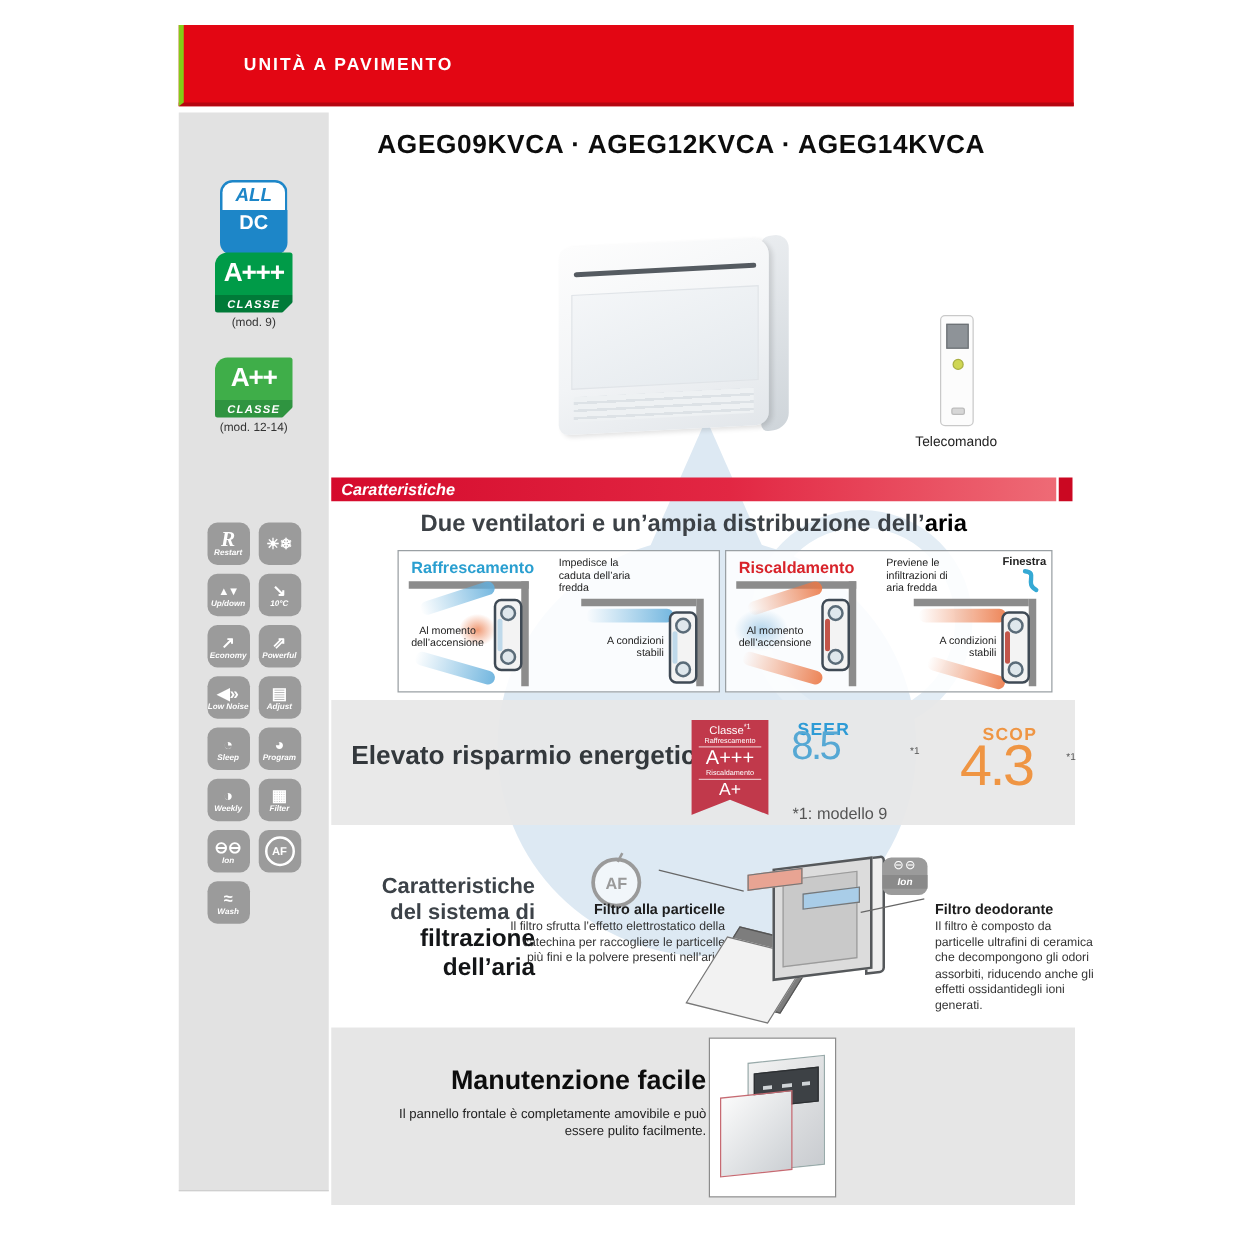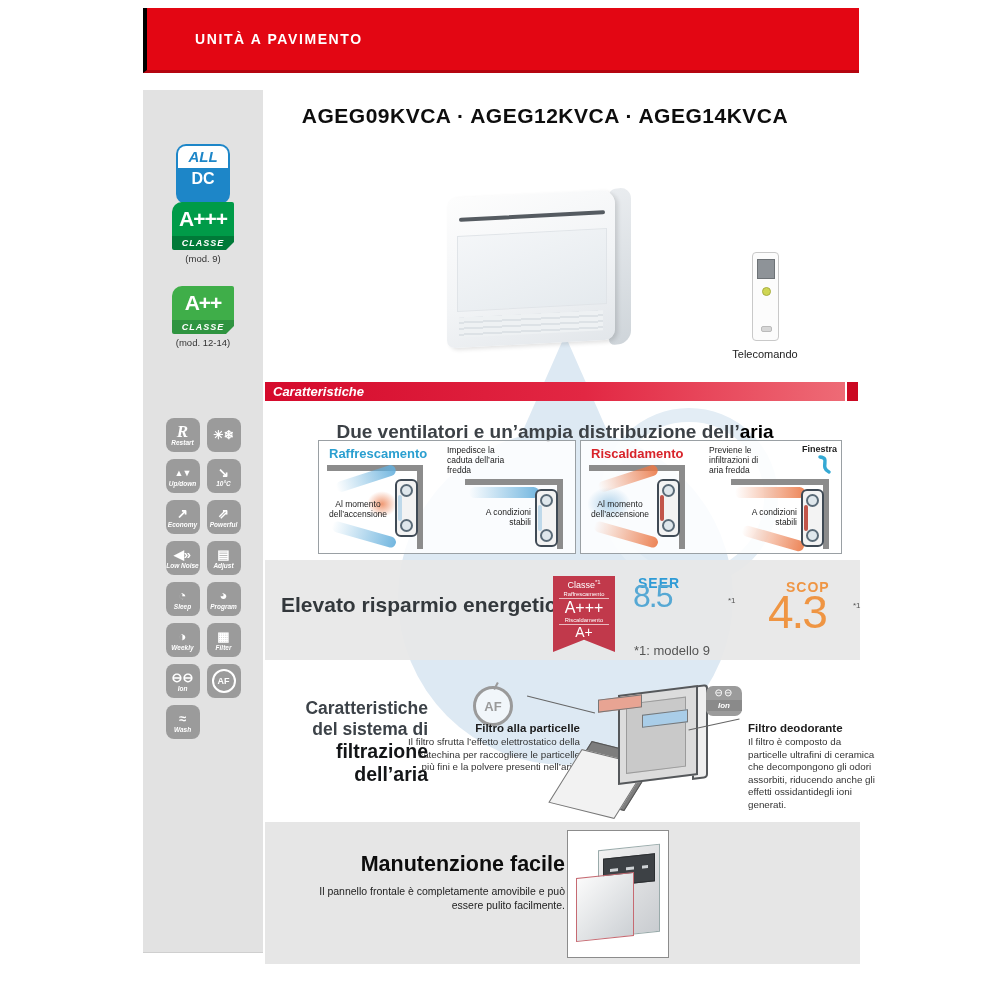--- a/index.html
+++ b/index.html
@@ -9,22 +9,22 @@
 
   
   .wm{position:absolute;z-index:0;pointer-events:none;}
   .wm-tri{left:477px;top:335px;width:0;height:0;border-left:88px solid transparent;
           border-right:88px solid transparent;border-bottom:200px solid #dde9f3;}
   .wm-circle{left:398px;top:430px;width:335px;height:335px;border-radius:50%;background:#dde9f3;}
   .wm-ring{left:600px;top:408px;width:150px;height:150px;border-radius:50%;
            border:14px solid #e3edf5;background:transparent;}
 
   
-  .banner{left:143px;top:8px;width:712px;height:62px;background:#e30613;
-          border-left:4px solid #000000;border-bottom:3px solid #b50510;
+  .banner{left:143px;top:20px;width:712px;height:62px;background:#e30613;
+          border-left:4px solid #84cc16;border-bottom:3px solid #b50510;
           display:flex;align-items:center;z-index:2;}
   .banner-title{color:#fff;font-weight:bold;font-size:14px;letter-spacing:1.6px;padding-left:48px;}
 
   .page-title{left:265px;top:104px;width:560px;text-align:center;font-size:21px;
               font-weight:bold;color:#0d0d0d;letter-spacing:.5px;z-index:2;}
 
   
   .sidebar{left:143px;top:90px;width:120px;height:862px;background:#e2e2e2;z-index:2;
            border-bottom:1px solid #cfcfcf;}
   .alldc{position:absolute;left:33px;top:54px;width:54px;height:46px;}
@@ -79,21 +79,21 @@
   .remote-btn2{position:absolute;left:8px;bottom:8px;width:9px;height:4px;border-radius:2px;background:#d7d7d7;border:1px solid #bbb;}
   .remote-label{left:722px;top:348px;width:86px;text-align:center;font-size:11px;color:#222;z-index:2;}
 
   
   .feat-bar{left:265px;top:382px;width:580px;height:19px;z-index:2;
             background:linear-gradient(90deg,#d50a2c 0%,#e22743 55%,#ee6b76 100%);}
   .feat-bar-title{color:#fff;font-weight:bold;font-style:italic;font-size:13px;line-height:19px;padding-left:8px;}
   .feat-bar-end{left:847px;top:382px;width:11px;height:19px;background:#cb0822;z-index:2;}
 
   .vent-heading{left:265px;top:409px;width:580px;text-align:center;font-size:19px;
-                font-weight:bold;color:#3c4146;z-index:2;margin-top:12px;}
+                font-weight:bold;color:#3c4146;z-index:2;}
   .vent-heading .accent{color:#000;}
 
   
   .vbox{top:440px;height:112px;background:rgba(255,255,255,.85);border:1px solid #9aa0a4;z-index:2;}
   .vbox1{left:318px;width:256px;} .vbox2{left:580px;width:260px;}
   .vtitle{position:absolute;left:10px;top:5px;font-weight:bold;font-size:13px;}
   .vtitle.cool{color:#2a9fd0;} .vtitle.heat{color:#d8232a;}
   .bar{position:absolute;background:#8c8c8c;}
   .smalllbl{position:absolute;font-size:8.5px;line-height:10px;color:#222;white-space:pre-line;}
   .unit{position:absolute;width:19px;height:54px;background:#f3f3f3;border:2px solid #3f4a55;

